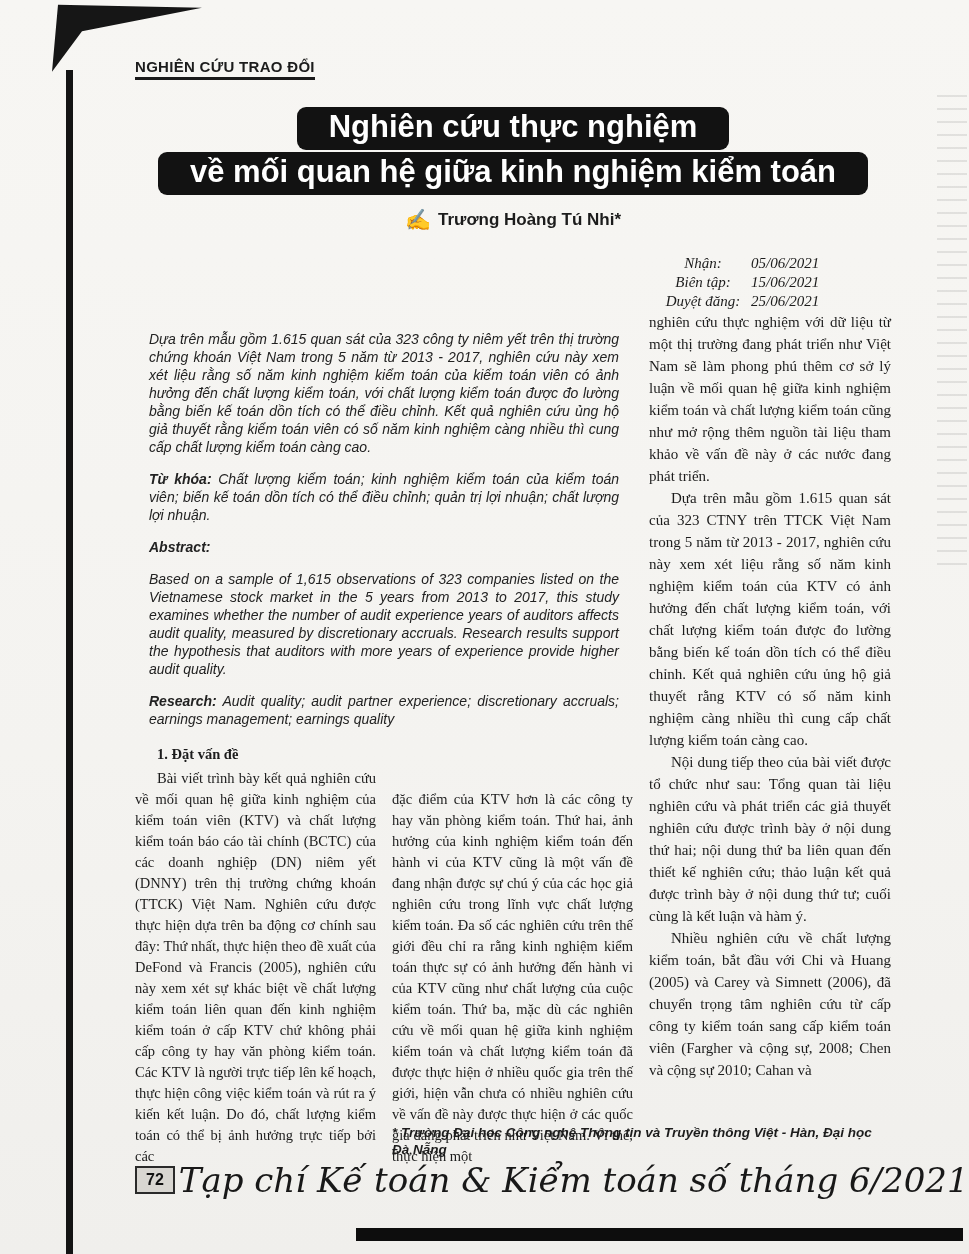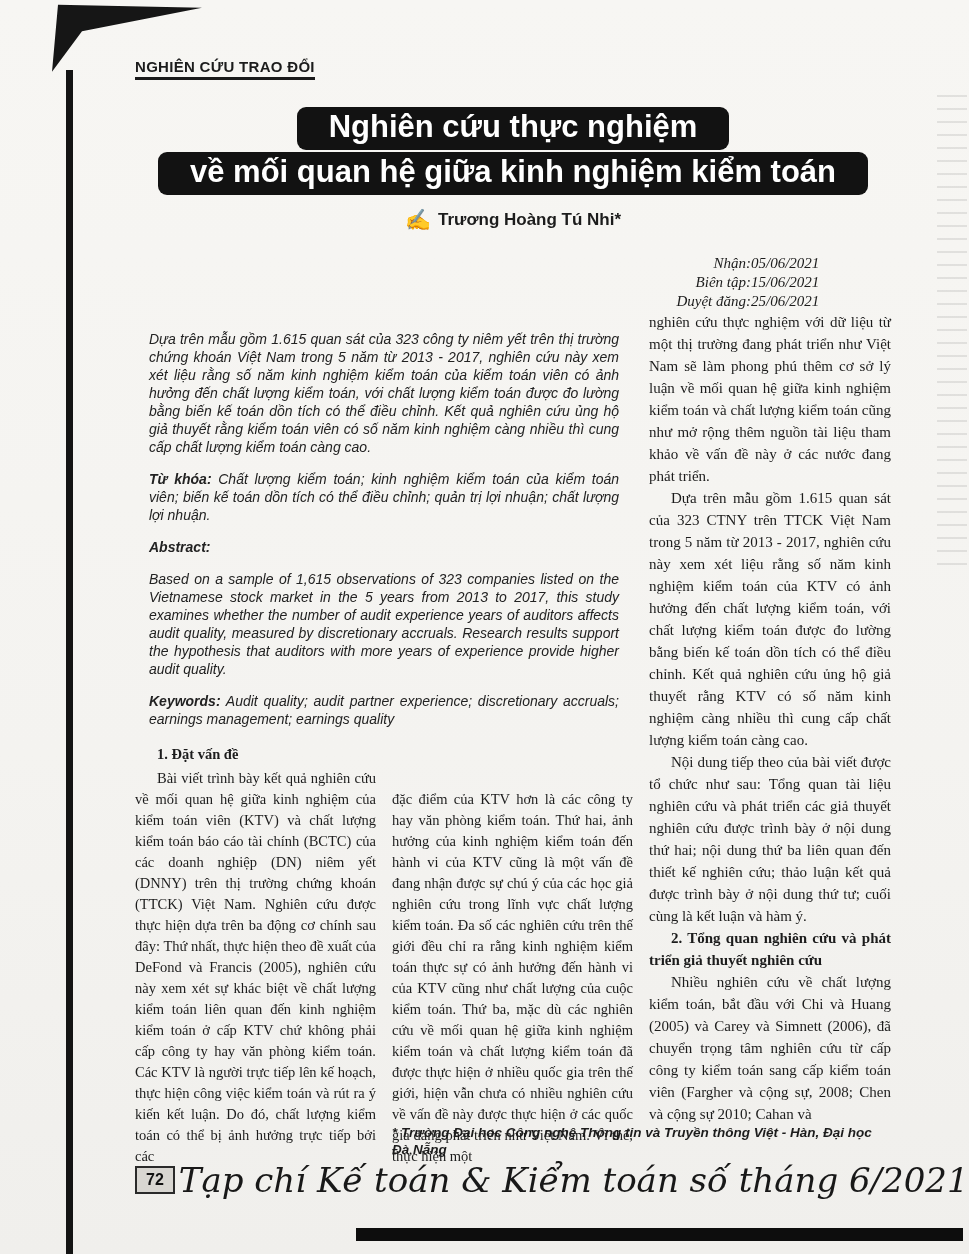--- a/index.html
+++ b/index.html
@@ -27,21 +27,21 @@
     padding:3px 32px 6px; border-radius:9px; margin:1px 0; }
 
   .author-row { text-align:center; margin-top:12px; font-family:"Liberation Sans",sans-serif;
     font-weight:bold; font-size:17px; }
   .author-icon { font-size:21px; margin-right:7px; vertical-align:-2px; }
 
   .main-row { display:flex; gap:16px; margin-top:8px; }
   .left-zone { width:498px; }
   .right-col { width:242px; font-size:15px; line-height:22px; text-align:justify; }
 
-  .dates { font-style:italic; font-size:15px; line-height:19px; margin:14px 0 0 6px; text-align:right; }
+  .dates { font-style:italic; font-size:15px; line-height:19px; margin:14px 0 0 6px; text-align:center; }
   .date-row { display:flex; }
   .date-label { width:96px; }
 
   .abstract { margin-top:90px; font-family:"Liberation Sans",sans-serif; font-style:italic;
     font-size:14px; line-height:18px; text-align:justify; color:#222; }
   .abstract p { margin:14px; }
   .bold { font-weight:bold; }
 
   .two-cols { display:flex; gap:16px; margin-top:14px; font-size:14.5px; line-height:21px; text-align:justify;align-items:flex-end; }
   .col { width:241px; }
@@ -84,21 +84,21 @@
 
     <div class="main-row">
 
       <div class="left-zone">
 
         <div class="abstract">
           <p>Dựa trên mẫu gồm 1.615 quan sát của 323 công ty niêm yết trên thị trường chứng khoán Việt Nam trong 5 năm từ 2013 - 2017, nghiên cứu này xem xét liệu rằng số năm kinh nghiệm kiểm toán của kiểm toán viên có ảnh hưởng đến chất lượng kiểm toán, với chất lượng kiểm toán được đo lường bằng biến kế toán dồn tích có thể điều chỉnh. Kết quả nghiên cứu ủng hộ giả thuyết rằng kiểm toán viên có số năm kinh nghiệm càng nhiều thì cung cấp chất lượng kiểm toán càng cao.</p>
           <p><span class="bold">Từ khóa:</span><span> Chất lượng kiểm toán; kinh nghiệm kiểm toán của kiểm toán viên; biến kế toán dồn tích có thể điều chỉnh; quản trị lợi nhuận; chất lượng lợi nhuận.</span></p>
           <p class="bold">Abstract:</p>
           <p>Based on a sample of 1,615 observations of 323 companies listed on the Vietnamese stock market in the 5 years from 2013 to 2017, this study examines whether the number of audit experience years of auditors affects audit quality, measured by discretionary accruals. Research results support the hypothesis that auditors with more years of experience provide higher audit quality.</p>
-          <p><span class="bold">Keywords:</span><span> Audit quality; audit partner experience; discretionary accruals; earnings management; earnings quality</span></p>
+          <p><span class="bold">Research:</span><span> Audit quality; audit partner experience; discretionary accruals; earnings management; earnings quality</span></p>
         </div>
 
         <div class="two-cols">
           <div class="col">
             <div class="h1">1. Đặt vấn đề</div>
             <p class="indent">Bài viết trình bày kết quả nghiên cứu về mối quan hệ giữa kinh nghiệm của kiểm toán viên (KTV) và chất lượng kiểm toán báo cáo tài chính (BCTC) của các doanh nghiệp (DN) niêm yết (DNNY) trên thị trường chứng khoán (TTCK) Việt Nam. Nghiên cứu được thực hiện dựa trên ba động cơ chính sau đây: Thứ nhất, thực hiện theo đề xuất của DeFond và Francis (2005), nghiên cứu này xem xét sự khác biệt về chất lượng kiểm toán liên quan đến kinh nghiệm kiểm toán ở cấp KTV chứ không phải cấp công ty hay văn phòng kiểm toán. Các KTV là người trực tiếp lên kế hoạch, thực hiện công việc kiểm toán và rút ra ý kiến kết luận. Do đó, chất lượng kiểm toán có thể bị ảnh hưởng trực tiếp bởi các</p>
           </div>
           <div class="col">
             <p>đặc điểm của KTV hơn là các công ty hay văn phòng kiểm toán. Thứ hai, ảnh hưởng của kinh nghiệm kiểm toán đến hành vi của KTV cũng là một vấn đề đang nhận được sự chú ý của các học giả nghiên cứu trong lĩnh vực chất lượng kiểm toán. Đa số các nghiên cứu trên thế giới đều chỉ ra rằng kinh nghiệm kiểm toán thực sự có ảnh hưởng đến hành vi của KTV cũng như chất lượng của cuộc kiểm toán. Thứ ba, mặc dù các nghiên cứu về mối quan hệ giữa kinh nghiệm kiểm toán và chất lượng kiểm toán đã được thực hiện ở nhiều quốc gia trên thế giới, hiện vẫn chưa có nhiều nghiên cứu về vấn đề này được thực hiện ở các quốc gia đang phát triển như Việt Nam. Vì thế, thực hiện một</p>
           </div>
@@ -117,21 +117,20 @@
             <span>15/06/2021</span>
           </div>
           <div class="date-row">
             <span class="date-label">Duyệt đăng:</span>
             <span>25/06/2021</span>
           </div>
         </div>
         <p>nghiên cứu thực nghiệm với dữ liệu từ một thị trường đang phát triển như Việt Nam sẽ làm phong phú thêm cơ sở lý luận về mối quan hệ giữa kinh nghiệm kiểm toán và chất lượng kiểm toán cũng như mở rộng thêm nguồn tài liệu tham khảo về vấn đề này ở các nước đang phát triển.</p>
         <p class="indent">Dựa trên mẫu gồm 1.615 quan sát của 323 CTNY trên TTCK Việt Nam trong 5 năm từ 2013 - 2017, nghiên cứu này xem xét liệu rằng số năm kinh nghiệm kiểm toán của KTV có ảnh hưởng đến chất lượng kiểm toán, với chất lượng kiểm toán được đo lường bằng biến kế toán dồn tích có thể điều chỉnh. Kết quả nghiên cứu ủng hộ giả thuyết rằng KTV có số năm kinh nghiệm càng nhiều thì cung cấp chất lượng kiểm toán càng cao.</p>
         <p class="indent">Nội dung tiếp theo của bài viết được tổ chức như sau: Tổng quan tài liệu nghiên cứu và phát triển các giả thuyết nghiên cứu được trình bày ở nội dung thứ hai; nội dung thứ ba liên quan đến thiết kế nghiên cứu; thảo luận kết quả được trình bày ở nội dung thứ tư; cuối cùng là kết luận và hàm ý.</p>
-        <div class="h2">2. Tổng quan nghiên cứu và phát triển giả thuyết nghiên cứu</div>
         <p class="indent">Nhiều nghiên cứu về chất lượng kiểm toán, bắt đầu với Chi và Huang (2005) và Carey và Simnett (2006), đã chuyển trọng tâm nghiên cứu từ cấp công ty kiểm toán sang cấp kiểm toán viên (Fargher và cộng sự, 2008; Chen và cộng sự 2010; Cahan và</p>
       </div>
 
     </div>
   </div>
 
   <div class="footnote">* Trường Đại học Công nghệ Thông tin và Truyền thông Việt - Hàn, Đại học Đà Nẵng</div>
 
   <div class="footer">
     <span class="page-num">72</span>

